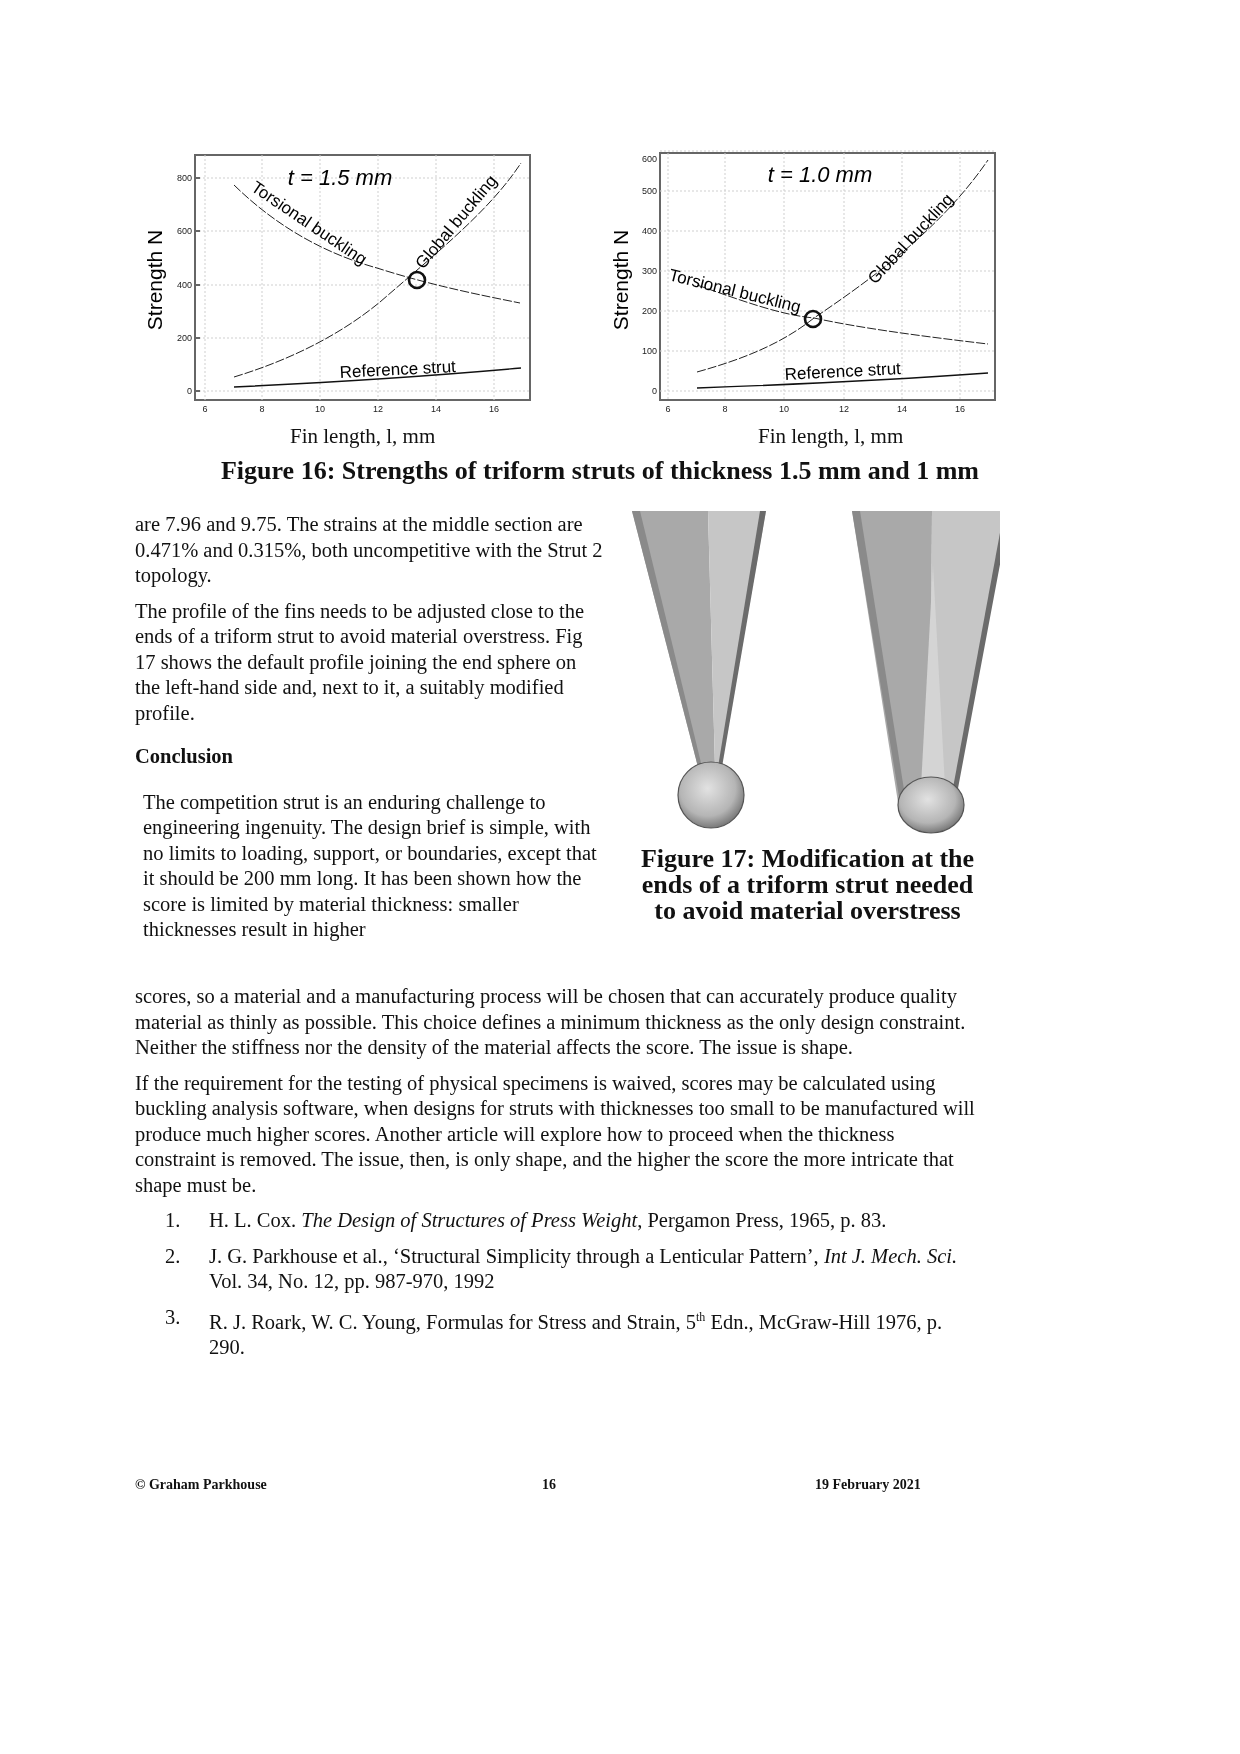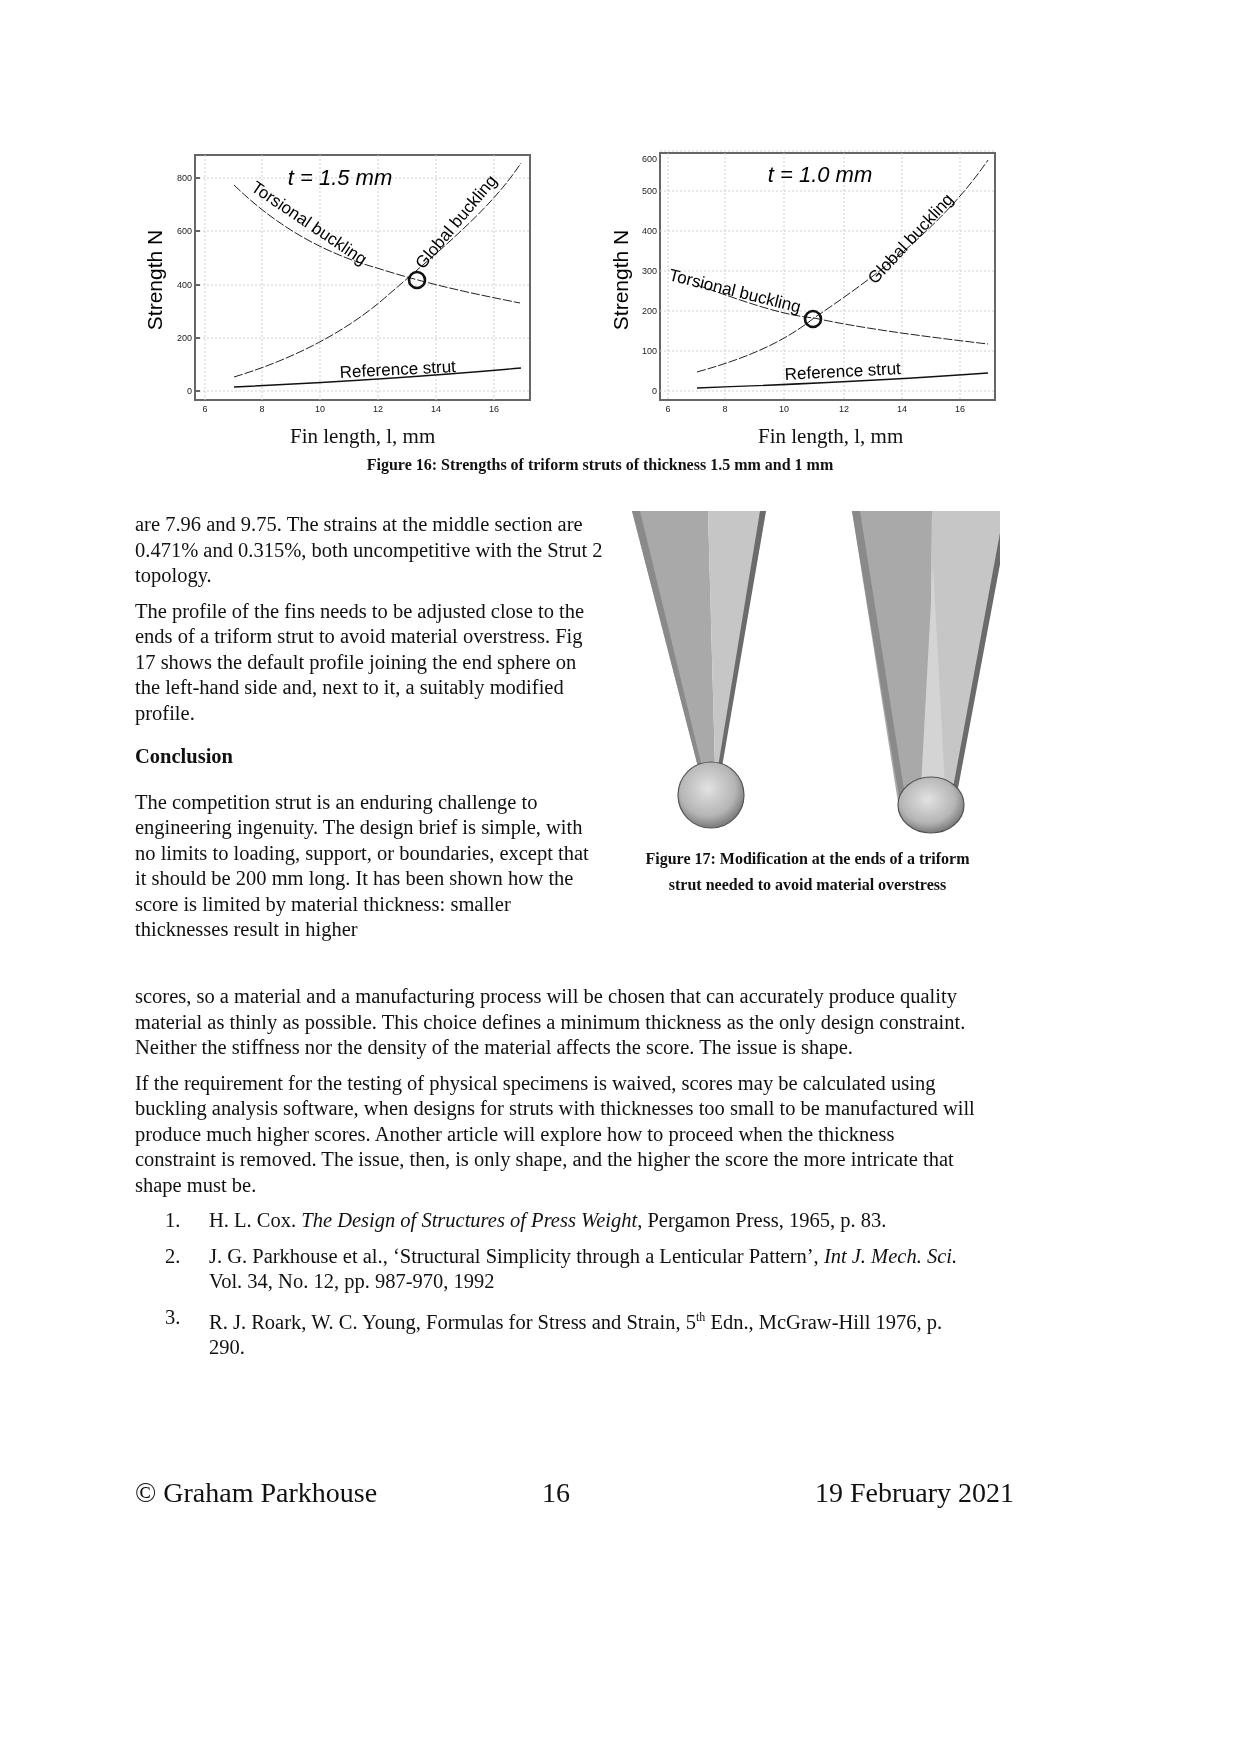--- a/index.html
+++ b/index.html
@@ -2,27 +2,27 @@
 <html><head>
 <meta charset="utf-8">
 <style>
   html, body { margin:0; padding:0; background:#fff; }
   body { width:1240px; height:1754px; position:relative; overflow:hidden;
          font-family:"Liberation Serif","DejaVu Serif",serif; color:#111; }
   .abs { position:absolute; }
   .chart-svg text { font-family:"Liberation Sans","DejaVu Sans",sans-serif; }
   .chart-label { font-family:"Liberation Serif","DejaVu Serif",serif; }
   .xlabel { font-size:21px; }
-  .caption { font-weight:bold; font-size:16px; text-align:center; }
+  .caption { font-weight:bold; font-size:26px; text-align:center; }
   .body-text { font-size:20.5px; line-height:25.5px; }
   .body-text p { margin:0 0 10px 0; }
   h3 { font-size:20.5px; font-weight:bold; margin:0; }
   .refs ol { margin:6px 0 0 0; padding-left:66px; }
   .refs li { font-size:20.5px; line-height:25.5px; margin-bottom:10px; padding-left:8px; }
-  .footer { font-size:28px; }
+  .footer { font-size:14px;font-weight:bold; }
   sup { font-size:12px; }
 </style>
 </head>
 <body>
 
 <div class="abs" style="left:140px; top:150px; width:400px; height:275px;">
   <svg class="chart-svg" width="400" height="275" viewBox="0 0 400 275">
 
     <rect x="55" y="5" width="335" height="245" fill="#fff" stroke="#666" stroke-width="2"></rect>
 
@@ -125,21 +125,21 @@
   </svg>
 </div>
 <div class="abs xlabel" style="left:758px; top:424px;">Fin length, l, mm</div>
 
 <div class="abs caption" style="left:140px; top:456px; width:920px;">Figure 16:  Strengths of triform struts of thickness 1.5 mm and 1 mm</div>
 
 <div class="abs body-text" style="left:135px; top:512px; width:470px;">
   <p>are 7.96 and 9.75. The strains at the middle section are 0.471% and 0.315%, both uncompetitive with the Strut 2 topology.</p>
   <p>The profile of the fins needs to be adjusted close to the ends of a triform strut to avoid material overstress. Fig 17 shows the default profile joining the end sphere on the left-hand side and, next to it, a suitably modified profile.</p>
   <h3 style="margin-top:18px; margin-bottom:20px;">Conclusion</h3>
-  <p style="margin:0;">The competition strut is an enduring challenge to engineering ingenuity. The design brief is simple, with no limits to loading, support, or boundaries, except that it should be 200 mm long. It has been shown how the score is limited by material thickness: smaller thicknesses result in higher</p>
+  <p style="margin:8px;">The competition strut is an enduring challenge to engineering ingenuity. The design brief is simple, with no limits to loading, support, or boundaries, except that it should be 200 mm long. It has been shown how the score is limited by material thickness: smaller thicknesses result in higher</p>
 </div>
 
 <div class="abs" style="left:620px; top:505px; width:380px; height:330px;">
   <svg width="380" height="330" viewBox="0 0 380 330">
     <defs>
       <radialGradient id="sph" cx="45%" cy="40%" r="60%">
         <stop offset="0" stop-color="#e2e2e2"></stop>
         <stop offset="0.7" stop-color="#b5b5b5"></stop>
         <stop offset="1" stop-color="#7a7a7a"></stop>
       </radialGradient>

